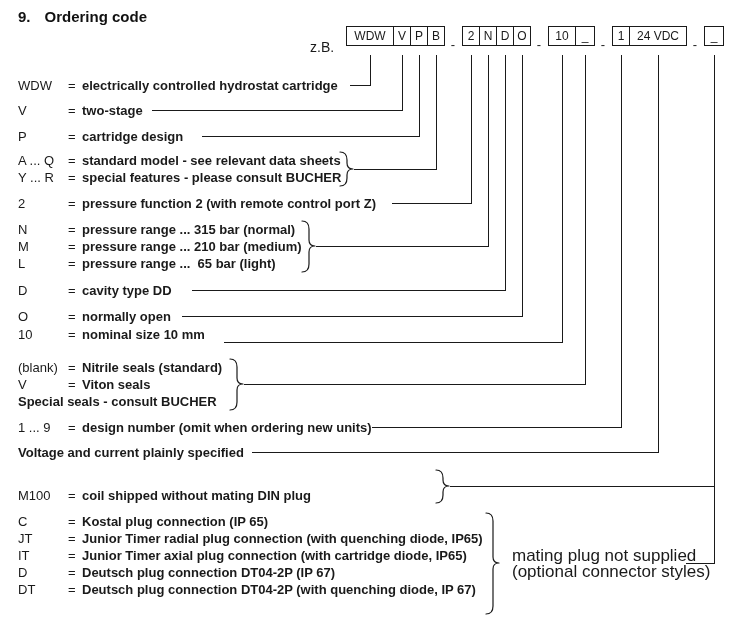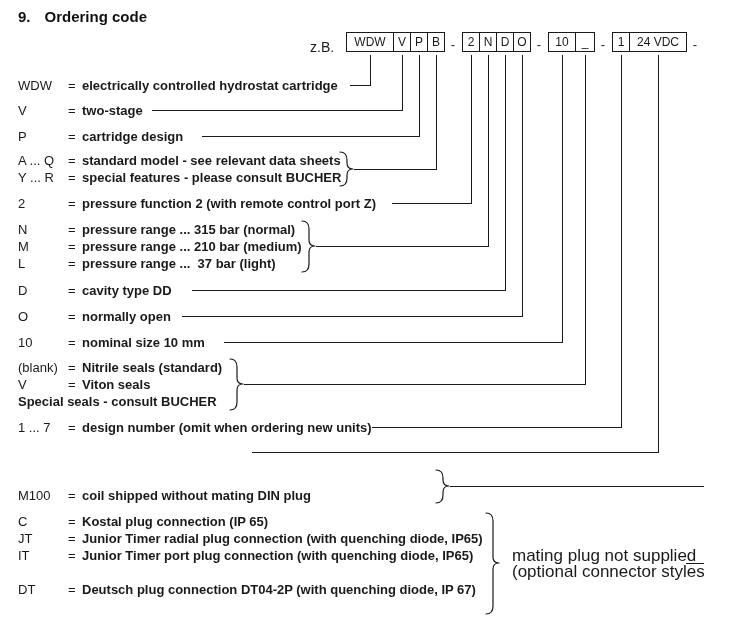--- a/index.html
+++ b/index.html
@@ -1,24 +1,24 @@
 <!DOCTYPE html>
 <html><head>
 <meta charset="utf-8">
 <style>
   html,body{margin:0;padding:0;background:#fff;}
   .canvas{
     position:relative;width:704px;height:629px;background:#ffffff;
-    font-family:"Liberation Sans","DejaVu Sans",sans-serif;color:#1a1a1a;overflow:hidden;
+    font-family:"Liberation Sans","DejaVu Sans",sans-serif;color:#1a1a1a;overflow:hidden;padding-left:36px;
   }
   .lines{position:absolute;top:0;left:0;}
   .heading{position:absolute;top:8px;left:18px;font-size:15px;font-weight:bold;color:#111;}
   .heading .num{margin-right:14px;}
   .zb{position:absolute;top:37px;left:310px;height:20px;line-height:20px;font-size:14px;}
-  .boxgroup{position:absolute;top:32px;height:20px;white-space:nowrap;}
+  .boxgroup{position:absolute;top:26px;height:20px;white-space:nowrap;}
   .box{
     display:inline-block;box-sizing:border-box;height:20px;line-height:18px;
     border:1px solid #1a1a1a;text-align:center;font-size:12px;vertical-align:top;background:#fff;
   }
   .box + .box{margin-left:-1px;}
   .w48{width:48px;} .w18{width:18px;} .w28{width:28px;} .w20{width:20px;} .w58{width:58px;}
   .dash{position:absolute;top:35px;height:20px;line-height:19px;width:10px;text-align:center;font-size:13px;}
   .row{position:absolute;left:18px;height:17px;line-height:17px;font-size:13px;white-space:nowrap;}
   .row .code{display:inline-block;width:50px;white-space:pre;}
   .row .eq{display:inline-block;width:14px;}
@@ -87,30 +87,32 @@
   </div>
 
   <div class="row" style="top:77px"><span class="code">WDW</span><span class="eq">=</span><span class="desc">electrically controlled hydrostat cartridge</span></div>
   <div class="row" style="top:102px"><span class="code">V</span><span class="eq">=</span><span class="desc">two-stage</span></div>
   <div class="row" style="top:128px"><span class="code">P</span><span class="eq">=</span><span class="desc">cartridge design</span></div>
   <div class="row" style="top:152px"><span class="code">A ... Q</span><span class="eq">=</span><span class="desc">standard model - see relevant data sheets</span></div>
   <div class="row" style="top:169px"><span class="code">Y ... R</span><span class="eq">=</span><span class="desc">special features - please consult BUCHER</span></div>
   <div class="row" style="top:195px"><span class="code">2</span><span class="eq">=</span><span class="desc">pressure function 2 (with remote control port Z)</span></div>
   <div class="row" style="top:221px"><span class="code">N</span><span class="eq">=</span><span class="desc">pressure range ... 315 bar (normal)</span></div>
   <div class="row" style="top:238px"><span class="code">M</span><span class="eq">=</span><span class="desc">pressure range ... 210 bar (medium)</span></div>
-  <div class="row" style="top:255px"><span class="code">L</span><span class="eq">=</span><span class="desc">pressure range ...  37 bar (light)</span></div>
+  <div class="row" style="top:255px"><span class="code">L</span><span class="eq">=</span><span class="desc">pressure range ...  65 bar (light)</span></div>
   <div class="row" style="top:282px"><span class="code">D</span><span class="eq">=</span><span class="desc">cavity type DD</span></div>
   <div class="row" style="top:308px"><span class="code">O</span><span class="eq">=</span><span class="desc">normally open</span></div>
-  <div class="row" style="top:334px"><span class="code">10</span><span class="eq">=</span><span class="desc">nominal size 10 mm</span></div>
+  <div class="row" style="top:326px"><span class="code">10</span><span class="eq">=</span><span class="desc">nominal size 10 mm</span></div>
   <div class="row" style="top:359px"><span class="code">(blank)</span><span class="eq">=</span><span class="desc">Nitrile seals (standard)</span></div>
   <div class="row" style="top:376px"><span class="code">V</span><span class="eq">=</span><span class="desc">Viton seals</span></div>
   <div class="row" style="top:393px"><span class="desc">Special seals - consult BUCHER</span></div>
-  <div class="row" style="top:419px"><span class="code">1 ... 7</span><span class="eq">=</span><span class="desc">design number (omit when ordering new units)</span></div>
+  <div class="row" style="top:419px"><span class="code">1 ... 9</span><span class="eq">=</span><span class="desc">design number (omit when ordering new units)</span></div>
+  <div class="row" style="top:444px"><span class="desc">Voltage and current plainly specified</span></div>
   <div class="row" style="top:487px"><span class="code">M100</span><span class="eq">=</span><span class="desc">coil shipped without mating DIN plug</span></div>
   <div class="row" style="top:513px"><span class="code">C</span><span class="eq">=</span><span class="desc">Kostal plug connection (IP 65)</span></div>
   <div class="row" style="top:530px"><span class="code">JT</span><span class="eq">=</span><span class="desc">Junior Timer radial plug connection (with quenching diode, IP65)</span></div>
-  <div class="row" style="top:547px"><span class="code">IT</span><span class="eq">=</span><span class="desc">Junior Timer port plug connection (with quenching diode, IP65)</span></div>
+  <div class="row" style="top:547px"><span class="code">IT</span><span class="eq">=</span><span class="desc">Junior Timer axial plug connection (with cartridge diode, IP65)</span></div>
+  <div class="row" style="top:564px"><span class="code">D</span><span class="eq">=</span><span class="desc">Deutsch plug connection DT04-2P (IP 67)</span></div>
   <div class="row" style="top:581px"><span class="code">DT</span><span class="eq">=</span><span class="desc">Deutsch plug connection DT04-2P (with quenching diode, IP 67)</span></div>
 
   <div class="note-line" style="top:547px">mating plug not supplied</div>
   <div class="note-line" style="top:563px">(optional connector styles)</div>
 
 </div>
 
 </body></html>

